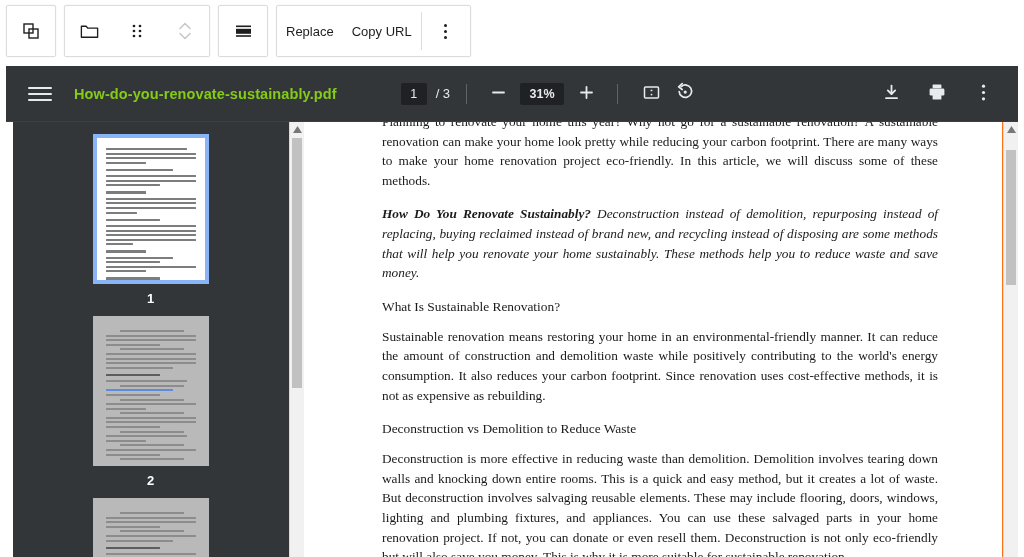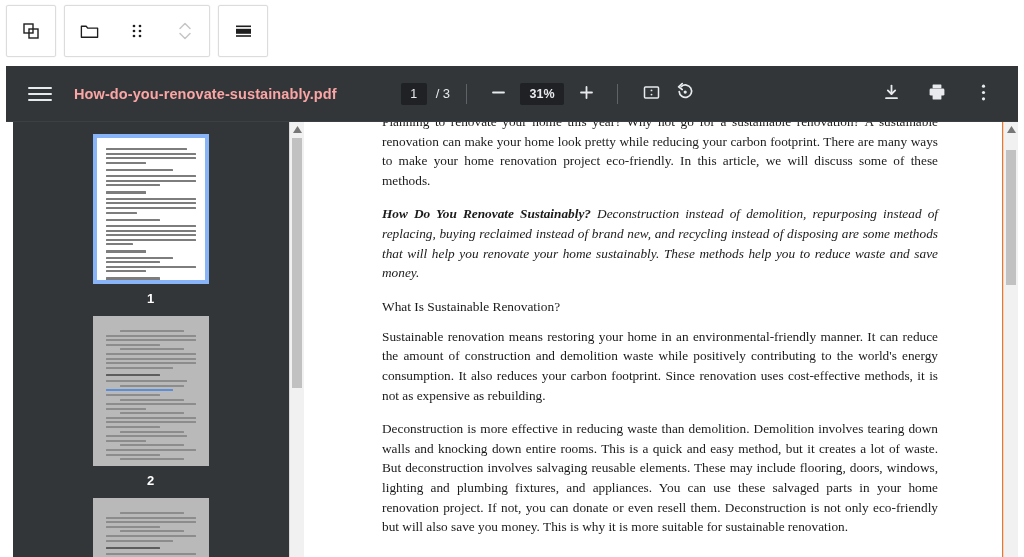--- a/index.html
+++ b/index.html
@@ -73,21 +73,21 @@
     width: 24px; height: 24px;
     display: flex; flex-direction: column; justify-content: center; gap: 4px;
     cursor: pointer;
     margin-right: 22px;
   }
   .hamburger i { display: block; height: 2px; background: #e8eaed; border-radius: 1px; }
 
   .pdf-title {
     font-size: 14.5px;
     font-weight: 700;
-    color: #fca5a5;
+    color: #84cc16;
     letter-spacing: 0.1px;
     white-space: nowrap;
   }
 
   .pdf-center {
     display: flex;
     align-items: center;
     gap: 0;
     margin-left: 64px;
   }
@@ -318,20 +318,34 @@
       <span class="tb-icon">
         <svg width="21" height="18" viewBox="0 0 21 18">
           <rect x="3" y="3.5" width="15" height="1.6" fill="#1e1e1e"></rect>
           <rect x="3" y="6.8" width="15" height="5" fill="#1e1e1e"></rect>
           <rect x="3" y="13.2" width="15" height="1.6" fill="#1e1e1e"></rect>
         </svg>
       </span>
     </button>
   </div>
 
+  <div class="tb-group">
+    <button class="tb-btn text-btn">Replace</button>
+    <button class="tb-btn text-btn">Copy URL</button>
+    <div class="tb-sep"></div>
+    <button class="tb-btn">
+      <span class="tb-icon">
+        <svg width="5" height="19" viewBox="0 0 5 19" fill="#1e1e1e">
+          <circle cx="2.5" cy="3.5" r="1.5"></circle>
+          <circle cx="2.5" cy="9.5" r="1.5"></circle>
+          <circle cx="2.5" cy="15.5" r="1.5"></circle>
+        </svg>
+      </span>
+    </button>
+  </div>
 
 </div>
 
 <div class="pdf-viewer">
   <div class="topbar-divider"></div>
 
   <div class="pdf-topbar">
 
     <div class="hamburger">
       <i></i>
@@ -531,20 +545,21 @@
       <div class="doc-page">
         <div class="doc-inner">
 
           <p>Planning to renovate your home this year? Why not go for a sustainable renovation? A sustainable renovation can make your home look pretty while reducing your carbon footprint. There are many ways to make your home renovation project eco-friendly. In this article, we will discuss some of these methods.</p>
 
           <p class="p-italic"><span class="lead-in">How Do You Renovate Sustainably?</span><span> Deconstruction instead of demolition, repurposing instead of replacing, buying reclaimed instead of brand new, and recycling instead of disposing are some methods that will help you renovate your home sustainably. These methods help you to reduce waste and save money.</span></p>
 
           <h3>What Is Sustainable Renovation?</h3>
           <p>Sustainable renovation means restoring your home in an environmental-friendly manner. It can reduce the amount of construction and demolition waste while positively contributing to the world's energy consumption. It also reduces your carbon footprint. Since renovation uses cost-effective methods, it is not as expensive as rebuilding.</p>
 
+          <h3>Deconstruction vs Demolition to Reduce Waste</h3>
           <p>Deconstruction is more effective in reducing waste than demolition. Demolition involves tearing down walls and knocking down entire rooms. This is a quick and easy method, but it creates a lot of waste. But deconstruction involves salvaging reusable elements. These may include flooring, doors, windows, lighting and plumbing fixtures, and appliances. You can use these salvaged parts in your home renovation project. If not, you can donate or even resell them. Deconstruction is not only eco-friendly but will also save you money. This is why it is more suitable for sustainable renovation.</p>
 
         </div>
       </div>
 
       <div class="sb">
         <div class="sb-arrow">
           <svg width="9" height="7" viewBox="0 0 9 7" fill="#777">
               <path d="M4.5 0L9 7H0z"></path>
             </svg>

